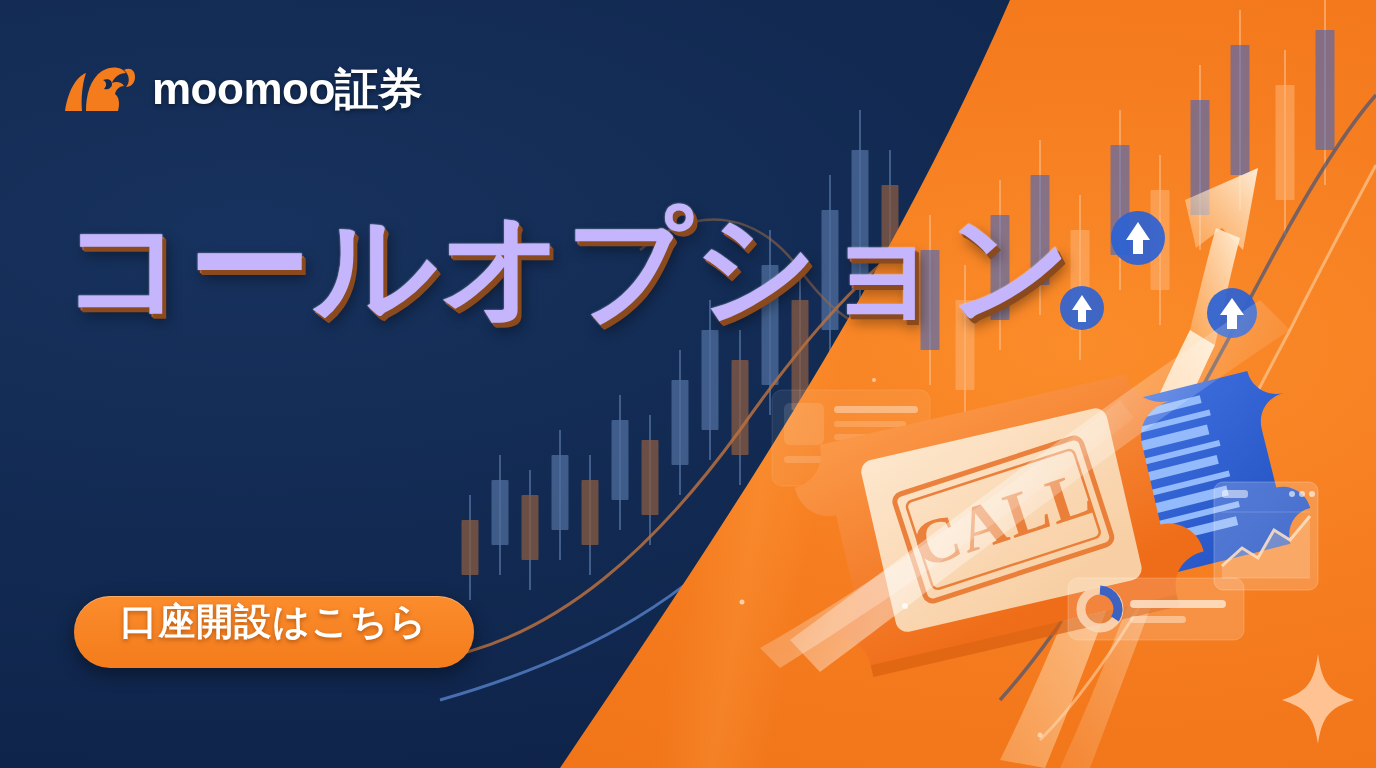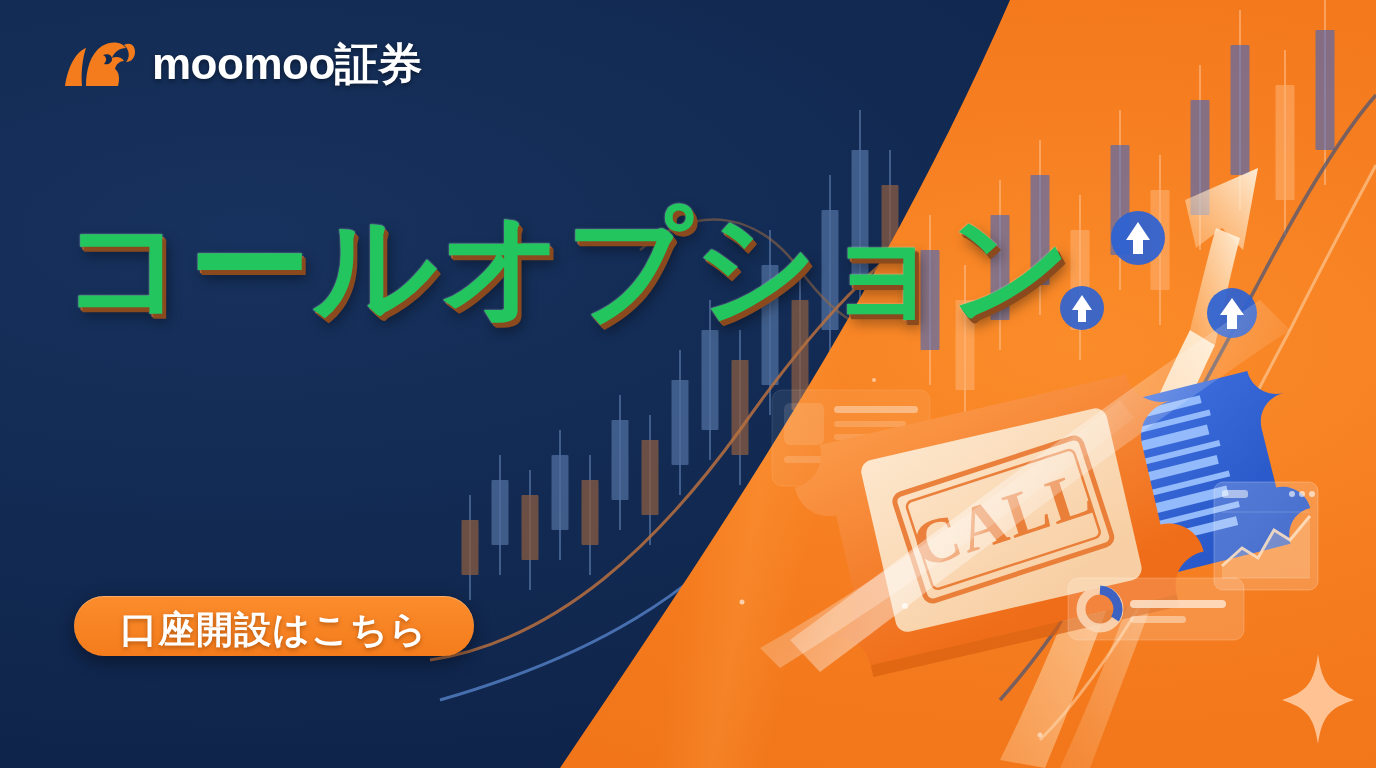--- a/index.html
+++ b/index.html
@@ -22,46 +22,46 @@
   .orange-edge-glow{
     position:absolute;inset:0;pointer-events:none;
     background:linear-gradient(100deg, rgba(255,150,60,0) 52%, rgba(255,170,80,.22) 56%, rgba(255,150,60,0) 60%);
     clip-path: path("M 1376 0 L 1376 768 L 560 768 C 700 560 880 300 1010 0 Z");
   }
 
   
   .candles{position:absolute;inset:0;}
 
   
-  .logo{position:absolute;left:62px;top:36px;display:flex;align-items:center;gap:16px;}
+  .logo{position:absolute;left:62px;top:61px;display:flex;align-items:center;gap:16px;}
   .logo-text{
     color:#fff;font-size:44px;font-weight:700;letter-spacing:-.5px;
     text-shadow:0 2px 5px rgba(0,0,0,.45);line-height:1;
   }
 
   
   .headline{position:absolute;left:62px;top:198px;width:1000px;z-index:40;}
   .headline .line{
-    color:#22c55e;font-weight:900;font-size:122px;line-height:1.12;
+    color:#c4b5fd;font-weight:900;font-size:122px;line-height:1.12;
     letter-spacing:2px;
     text-shadow:
       4px 5px 0 #8a4a1e,
       3px 4px 0 #a0582a,
       2px 3px 0 #b9653a,
       0 0 2px rgba(255,255,255,.6),
       5px 8px 14px rgba(0,0,0,.45);
     white-space:nowrap;
   }
 
   
   .cta{
     position:absolute;left:74px;top:596px;z-index:40;
-    width:400px;height:60px;border-radius:40px;
+    width:400px;height:72px;border-radius:40px;
     background:linear-gradient(180deg,#fb8c2c 0%,#f47c1c 100%);
-    display:flex;align-items:flex-end;justify-content:center;
+    display:flex;align-items:flex-start;justify-content:center;
     box-shadow:0 6px 18px rgba(0,0,0,.40), inset 0 1px 0 rgba(255,255,255,.28);
     border:none;cursor:pointer;
   }
   .cta-label{
     color:#fff;font-size:37px;font-weight:700;letter-spacing:1px;
     text-shadow:0 2px 4px rgba(120,50,0,.5);white-space:nowrap;
   }
 </style>
 </head>
 <body>

